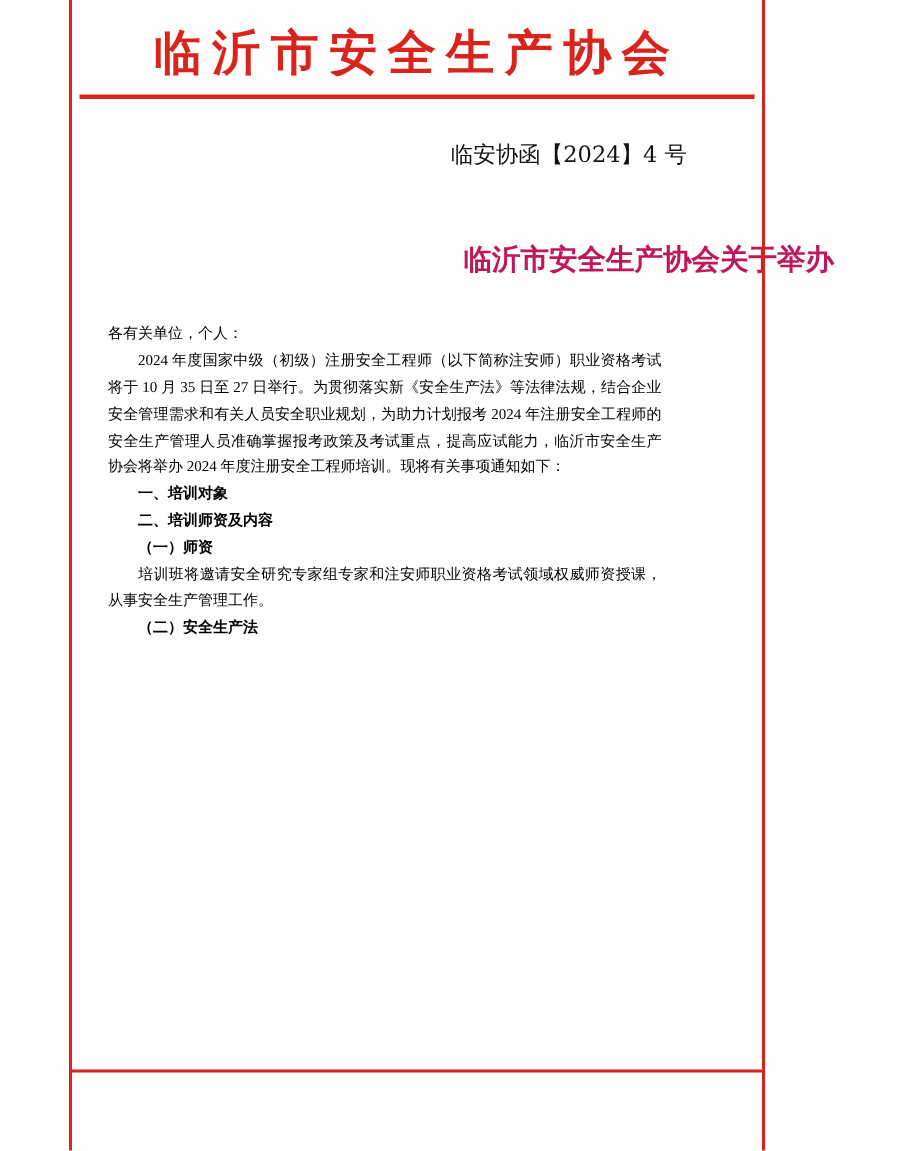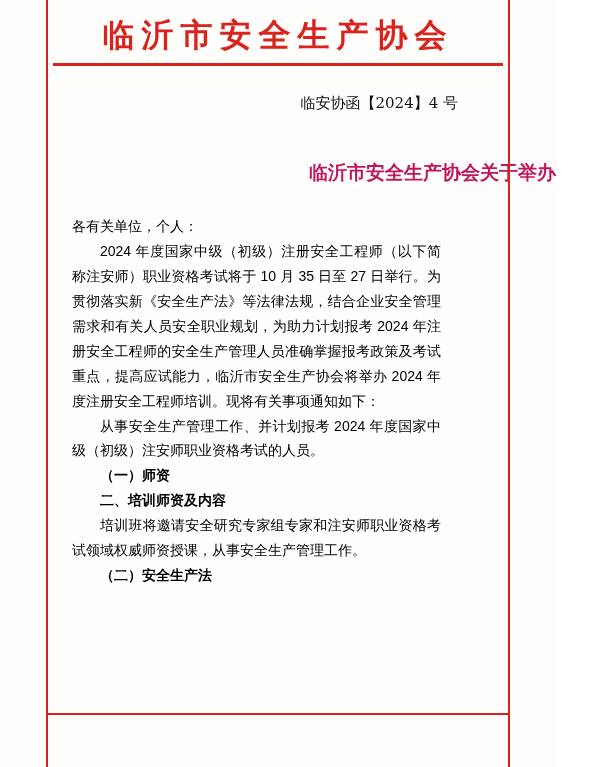--- a/index.html
+++ b/index.html
@@ -55,22 +55,22 @@
     font-weight: bold;
     font-size: 19px;
     line-height: 1.85;
     color: #be185d;
   }
   .title-line {
     white-space: nowrap;
   }
   .body-block {
     margin: 22px 115px 0 72px;
-    font-family: Liberation Sans, sans-serif;
-    font-size: 14px;
+    font-family: Liberation Serif, serif;
+    font-size: 10px;
     line-height: 1.78;
     text-align: justify;
     color: #000;
   }
   .p-noindent {
     text-indent: 0;
     margin: 0;
   }
   .p-indent {
     text-indent: 2em;
@@ -114,21 +114,21 @@
 
   <div class="doc-number">临安协函【2024】4 号</div>
 
   <div class="title-block">
     <div class="title-line">临沂市安全生产协会关于举办</div>
   </div>
 
   <div class="body-block">
     <p class="p-noindent">各有关单位，个人：</p>
     <p class="p-indent">2024 年度国家中级（初级）注册安全工程师（以下简称注安师）职业资格考试将于 10 月 35 日至 27 日举行。为贯彻落实新《安全生产法》等法律法规，结合企业安全管理需求和有关人员安全职业规划，为助力计划报考 2024 年注册安全工程师的安全生产管理人员准确掌握报考政策及考试重点，提高应试能力，临沂市安全生产协会将举办 2024 年度注册安全工程师培训。现将有关事项通知如下：</p>
-    <p class="p-indent">从事安全生产管理工作、并计划报考 2024 年度国家中级（初级）注安师职业资格考试的人员。</p>
+    <p class="p-heading">一、培训对象</p>
+    <p class="p-heading">二、培训师资及内容</p>
     <p class="p-heading">（一）师资</p>
-    <p class="p-heading">二、培训师资及内容</p>
     <p class="p-indent">培训班将邀请安全研究专家组专家和注安师职业资格考试领域权威师资授课，从事安全生产管理工作。</p>
     <p class="p-heading">（二）安全生产法</p>
   </div>
 
   <div class="bottom-rule"></div>
 </div>
 
 </body></html>

